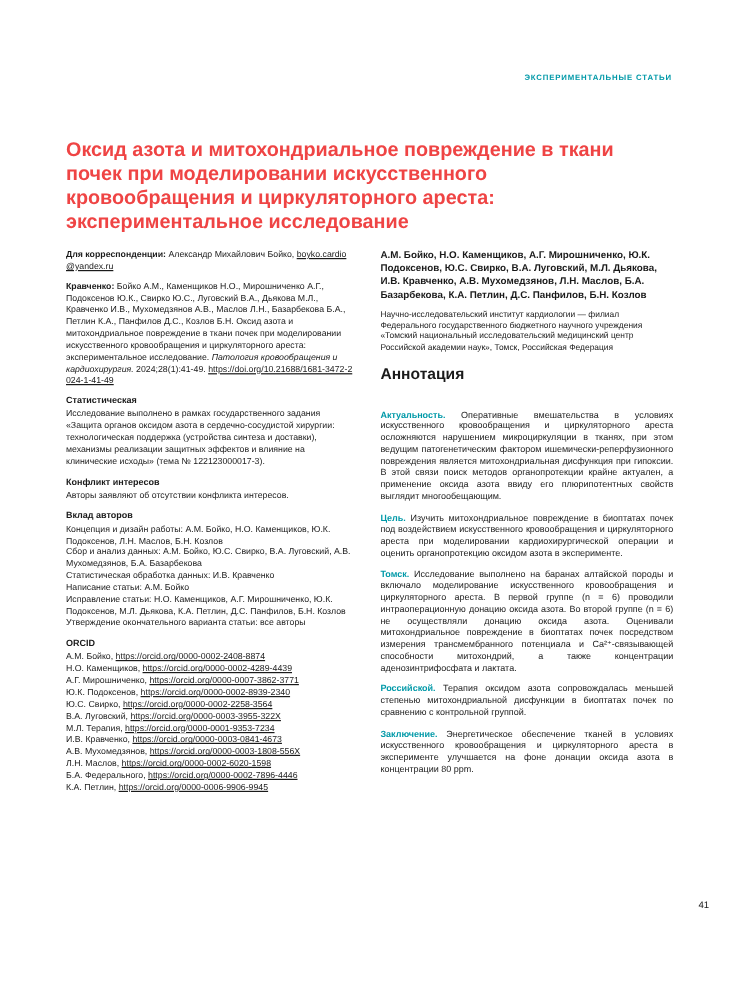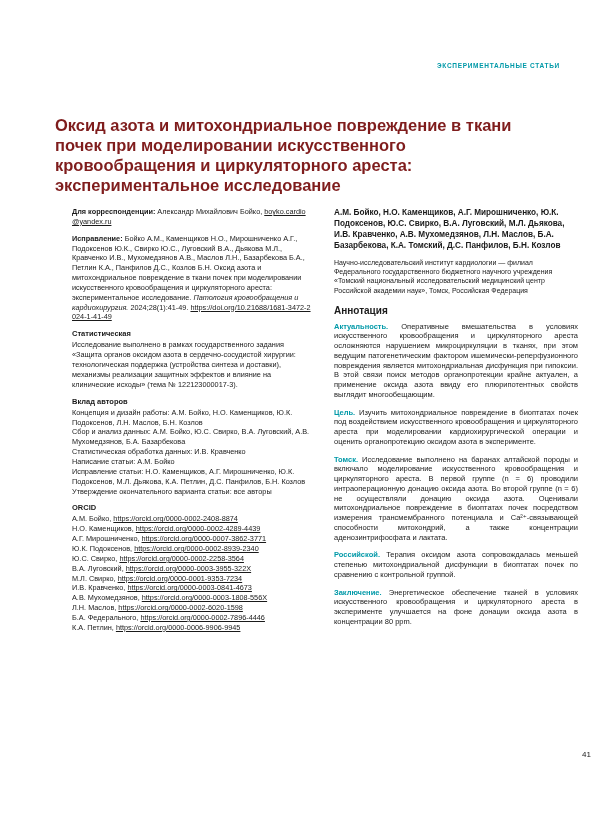--- a/index.html
+++ b/index.html
@@ -14,41 +14,41 @@
   .page { position:relative; width:615px; height:820px; background:#ffffff; }
 
   .section-label {
     position:absolute; top:62px; right:55px;
     color:#0099a8; font-size:6.5px; font-weight:bold;
     letter-spacing:0.7px;
   }
 
   .title {
     position:absolute; top:115px; left:55px; width:462px;
-    color:#7f1d1d; font-size:16.5px; font-weight:bold; line-height:1.22;
+    color:#ef4444; font-size:16.5px; font-weight:bold; line-height:1.22;
   }
 
   .columns {
-    position:absolute; top:207px; left:72px; width:506px;
+    position:absolute; top:207px; left:55px; width:506px;
     display:flex; gap:21px;
   }
   .col-left  { width:241px; font-size:7.3px; line-height:1.35; }
   .col-right { width:244px; font-size:7.5px; line-height:1.3; }
 
   .block { margin-bottom:7px; }
   .h { font-weight:bold; font-size:7.5px; margin-bottom:1px; }
   .b { font-weight:bold; }
   .i { font-style:italic; }
   .link { color:#1a1a1a; text-decoration:underline; word-break:break-all; cursor:pointer; }
   .contrib-line { margin:0; }
   .orcid-row { margin:0; white-space:nowrap; }
 
   .authors { font-weight:bold; font-size:8.2px; line-height:1.35; margin-bottom:7px; }
   .affil { font-size:7px; line-height:1.3; margin-bottom:9px; }
-  .abs-h { font-weight:bold; font-size:10px; margin-bottom:5px; }
+  .abs-h { font-weight:bold; font-size:13px; margin-bottom:20px; }
   .abs { text-align:justify; margin-bottom:8px; hyphens:auto; }
   .lead { color:#0099a8; font-weight:bold; }
 
   .page-number {
     position:absolute; top:750px; right:24px;
     font-size:8px; color:#1a1a1a;
   }
 </style>
 </head>
 <body>
@@ -64,64 +64,68 @@
     <div class="col-left">
 
       <div class="block">
         <span class="b">Для корреспонденции:</span>
         <span>Александр Михайлович Бойко,</span>
         <a class="link">boyko.cardio@yandex.ru</a>
       </div>
 
 
       <div class="block">
-        <span class="b">Исправление:</span>
+        <span class="b">Кравченко:</span>
         <span>Бойко А.М., Каменщиков Н.О., Мирошниченко А.Г., Подоксенов Ю.К., Свирко Ю.С., Луговский В.А., Дьякова М.Л., Кравченко И.В., Мухомедзянов А.В., Маслов Л.Н., Базарбекова Б.А., Петлин К.А., Панфилов Д.С., Козлов Б.Н. Оксид азота и митохондриальное повреждение в ткани почек при моделировании искусственного кровообращения и циркуляторного ареста: экспериментальное исследование.</span>
         <span class="i">Патология кровообращения и кардиохирургия.</span>
         <span>2024;28(1):41-49.</span>
         <a class="link">https://doi.org/10.21688/1681-3472-2024-1-41-49</a>
       </div>
 
       <div class="block">
         <div class="h">Статистическая</div>
         <div>Исследование выполнено в рамках государственного задания «Защита органов оксидом азота в сердечно-сосудистой хирургии: технологическая поддержка (устройства синтеза и доставки), механизмы реализации защитных эффектов и влияние на клинические исходы» (тема № 122123000017-3).</div>
       </div>
 
+      <div class="block">
+        <div class="h">Конфликт интересов</div>
+        <div>Авторы заявляют об отсутствии конфликта интересов.</div>
+      </div>
 
       <div class="block">
         <div class="h">Вклад авторов</div>
         <div class="contrib-line">Концепция и дизайн работы: А.М. Бойко, Н.О. Каменщиков, Ю.К. Подоксенов, Л.Н. Маслов, Б.Н. Козлов</div>
         <div class="contrib-line">Сбор и анализ данных: А.М. Бойко, Ю.С. Свирко, В.А. Луговский, А.В. Мухомедзянов, Б.А. Базарбекова</div>
         <div class="contrib-line">Статистическая обработка данных: И.В. Кравченко</div>
         <div class="contrib-line">Написание статьи: А.М. Бойко</div>
         <div class="contrib-line">Исправление статьи: Н.О. Каменщиков, А.Г. Мирошниченко, Ю.К. Подоксенов, М.Л. Дьякова, К.А. Петлин, Д.С. Панфилов, Б.Н. Козлов</div>
         <div class="contrib-line">Утверждение окончательного варианта статьи: все авторы</div>
       </div>
 
       <div class="block">
         <div class="h">ORCID</div>
         <div class="orcid-row"><span>А.М. Бойко,</span> <a class="link">https://orcid.org/0000-0002-2408-8874</a></div>
         <div class="orcid-row"><span>Н.О. Каменщиков,</span> <a class="link">https://orcid.org/0000-0002-4289-4439</a></div>
         <div class="orcid-row"><span>А.Г. Мирошниченко,</span> <a class="link">https://orcid.org/0000-0007-3862-3771</a></div>
         <div class="orcid-row"><span>Ю.К. Подоксенов,</span> <a class="link">https://orcid.org/0000-0002-8939-2340</a></div>
         <div class="orcid-row"><span>Ю.С. Свирко,</span> <a class="link">https://orcid.org/0000-0002-2258-3564</a></div>
         <div class="orcid-row"><span>В.А. Луговский,</span> <a class="link">https://orcid.org/0000-0003-3955-322X</a></div>
-        <div class="orcid-row"><span>М.Л. Свирко,</span> <a class="link">https://orcid.org/0000-0001-9353-7234</a></div>
+        <div class="orcid-row"><span>М.Л. Терапия,</span> <a class="link">https://orcid.org/0000-0001-9353-7234</a></div>
         <div class="orcid-row"><span>И.В. Кравченко,</span> <a class="link">https://orcid.org/0000-0003-0841-4673</a></div>
         <div class="orcid-row"><span>А.В. Мухомедзянов,</span> <a class="link">https://orcid.org/0000-0003-1808-556X</a></div>
         <div class="orcid-row"><span>Л.Н. Маслов,</span> <a class="link">https://orcid.org/0000-0002-6020-1598</a></div>
         <div class="orcid-row"><span>Б.А. Федерального,</span> <a class="link">https://orcid.org/0000-0002-7896-4446</a></div>
         <div class="orcid-row"><span>К.А. Петлин,</span> <a class="link">https://orcid.org/0000-0006-9906-9945</a></div>
       </div>
 
     </div>
 
     <div class="col-right">
 
-      <div class="authors">А.М. Бойко, Н.О. Каменщиков, А.Г. Мирошниченко, Ю.К. Подоксенов, Ю.С. Свирко, В.А. Луговский, М.Л. Дьякова, И.В. Кравченко, А.В. Мухомедзянов, Л.Н. Маслов, Б.А. Базарбекова, К.А. Томский, Д.С. Панфилов, Б.Н. Козлов</div>
+      <div class="authors">А.М. Бойко, Н.О. Каменщиков, А.Г. Мирошниченко, Ю.К. Подоксенов, Ю.С. Свирко, В.А. Луговский, М.Л. Дьякова, И.В. Кравченко, А.В. Мухомедзянов, Л.Н. Маслов, Б.А. Базарбекова, К.А. Петлин, Д.С. Панфилов, Б.Н. Козлов</div>
 
       <div class="affil">Научно-исследовательский институт кардиологии — филиал Федерального государственного бюджетного научного учреждения «Томский национальный исследовательский медицинский центр Российской академии наук», Томск, Российская Федерация</div>
 
       <div class="abs-h">Аннотация</div>
 
       <p class="abs">
         <span class="lead">Актуальность.</span>
         <span>Оперативные вмешательства в условиях искусственного кровообращения и циркуляторного ареста осложняются нарушением микроциркуляции в тканях, при этом ведущим патогенетическим фактором ишемически-реперфузионного повреждения является митохондриальная дисфункция при гипоксии. В этой связи поиск методов органопротекции крайне актуален, а применение оксида азота ввиду его плюрипотентных свойств выглядит многообещающим.</span>
       </p>
       <p class="abs">

